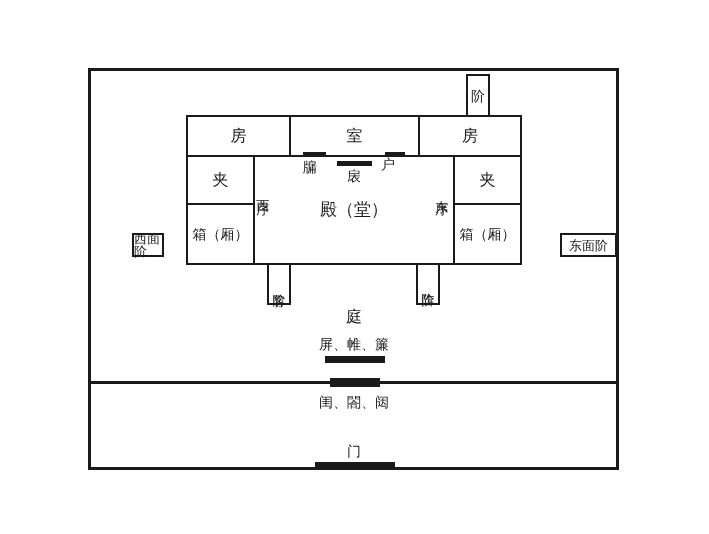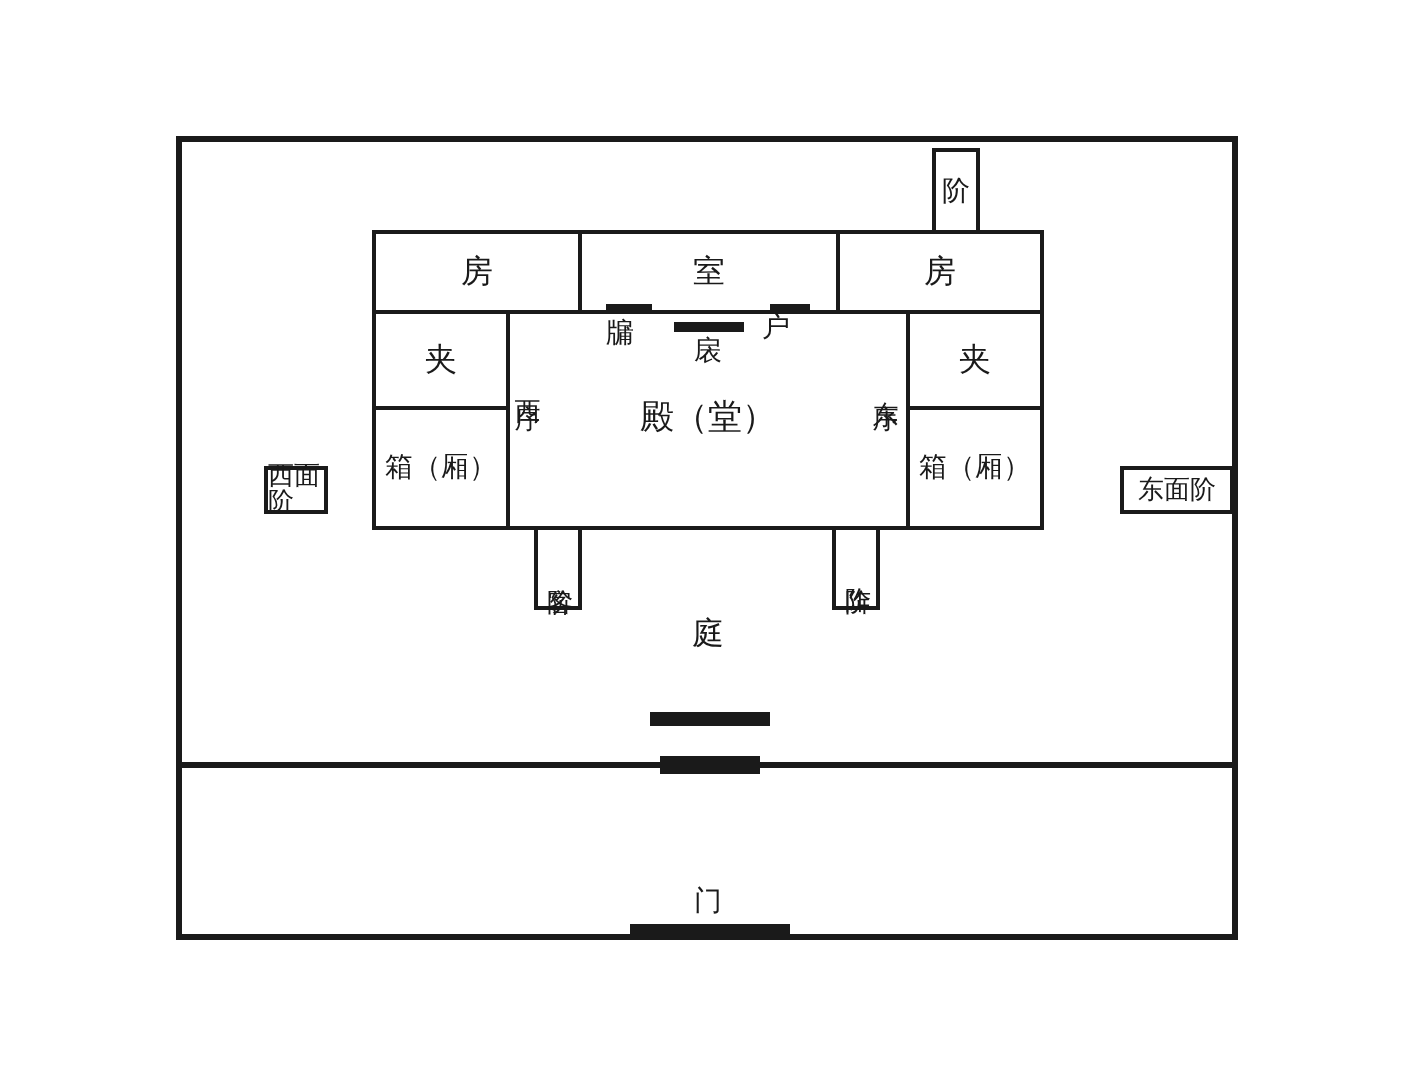--- a/index.html
+++ b/index.html
@@ -106,20 +106,22 @@
   <div class="bar" style="left:337px; top:161px; width:35px; height:5px;"></div>
 
   <div class="lbl f14" style="left:296px; top:160px; width:28px;">牖</div>
   <div class="lbl f14" style="left:376px; top:157px; width:24px;">户</div>
   <div class="lbl f14" style="left:341px; top:169px; width:26px;">扆</div>
   <div class="lbl vtext f13" style="left:255px; top:190px;">西序</div>
   <div class="lbl vtext f13" style="left:434px; top:190px;">东序</div>
   <div class="lbl f17" style="left:253px; top:200px; width:202px;">殿（堂）</div>
 
   <div class="lbl f16" style="left:253px; top:308px; width:202px;">庭</div>
+  <div class="lbl f14" style="left:251px; top:337px; width:206px;">屏、帷、簾</div>
   <div class="bar" style="left:325px; top:356px; width:60px; height:7px;"></div>
 
   <div class="bar" style="left:330px; top:378px; width:50px; height:9px;"></div>
+  <div class="lbl f14" style="left:251px; top:395px; width:206px;">闺、閤、闼</div>
 
   <div class="lbl f14" style="left:253px; top:444px; width:202px;">门</div>
   <div class="bar" style="left:315px; top:462px; width:80px; height:8px;"></div>
 
 </div>
 
 </body></html>

